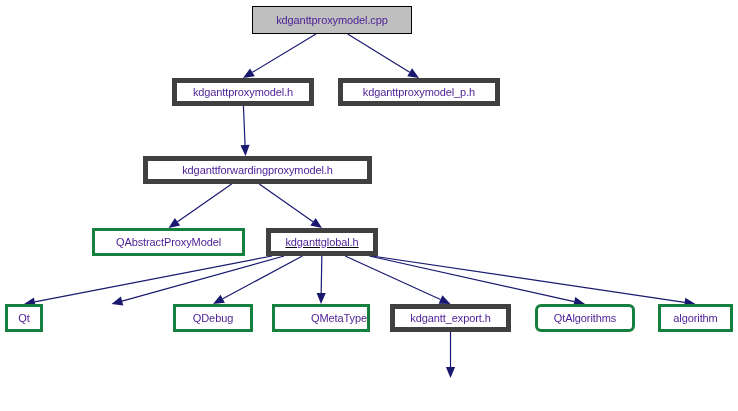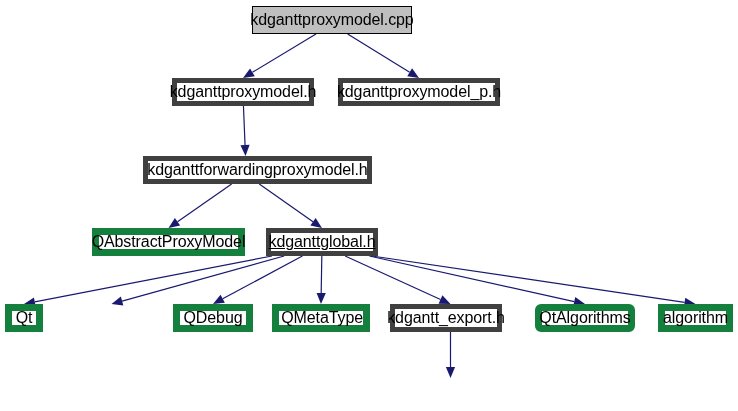--- a/index.html
+++ b/index.html
@@ -23,28 +23,28 @@
     height: 411px;
     pointer-events: none;
   }
   .node {
     position: absolute;
     box-sizing: border-box;
     display: flex;
     align-items: center;
     justify-content: center;
     background: #ffffff;
-    border: 7px solid #15803d;
+    border: 3px solid #15803d;
     white-space: nowrap;
     z-index: 5;
   }
   .node .node-label {
-    font-size: 16px;
+    font-size: 11px;
     line-height: 1;
-    color: #000000;
+    color: #4c1d95;
     letter-spacing: -0.1px;
   }
   .node.internal {
     border: 5px solid #404040;
   }
   .node.root {
     border: 1px solid #000000;
     background: #bfbfbf;
   }
 </style>
@@ -100,21 +100,21 @@
     </div>
     <div class="node external" style="left: 5px; top: 304px; width: 38px; height: 28px;">
       <span class="node-label">Qt</span>
     </div>
     <div class="node external" style="left: 173px; top: 304px; width: 80px; height: 28px;">
       <span class="node-label">QDebug</span>
     </div>
     <div class="node external" style="left: 272px; top: 304px; width: 98px; height: 28px; justify-content: flex-end;">
       <span class="node-label">QMetaType</span>
     </div>
-    <div class="node internal" style="left: 390px; top: 304px; width: 112px; height: 28px;">
+    <div class="node internal" style="left: 390px; top: 304px; width: 121px; height: 28px;">
       <span class="node-label">kdgantt_export.h</span>
     </div>
     <div class="node external" style="left: 535px; top: 304px; width: 100px; height: 28px; border-radius: 6px;">
       <span class="node-label">QtAlgorithms</span>
     </div>
     <div class="node external" style="left: 658px; top: 304px; width: 75px; height: 28px;">
       <span class="node-label">algorithm</span>
     </div>
   </div>
 

